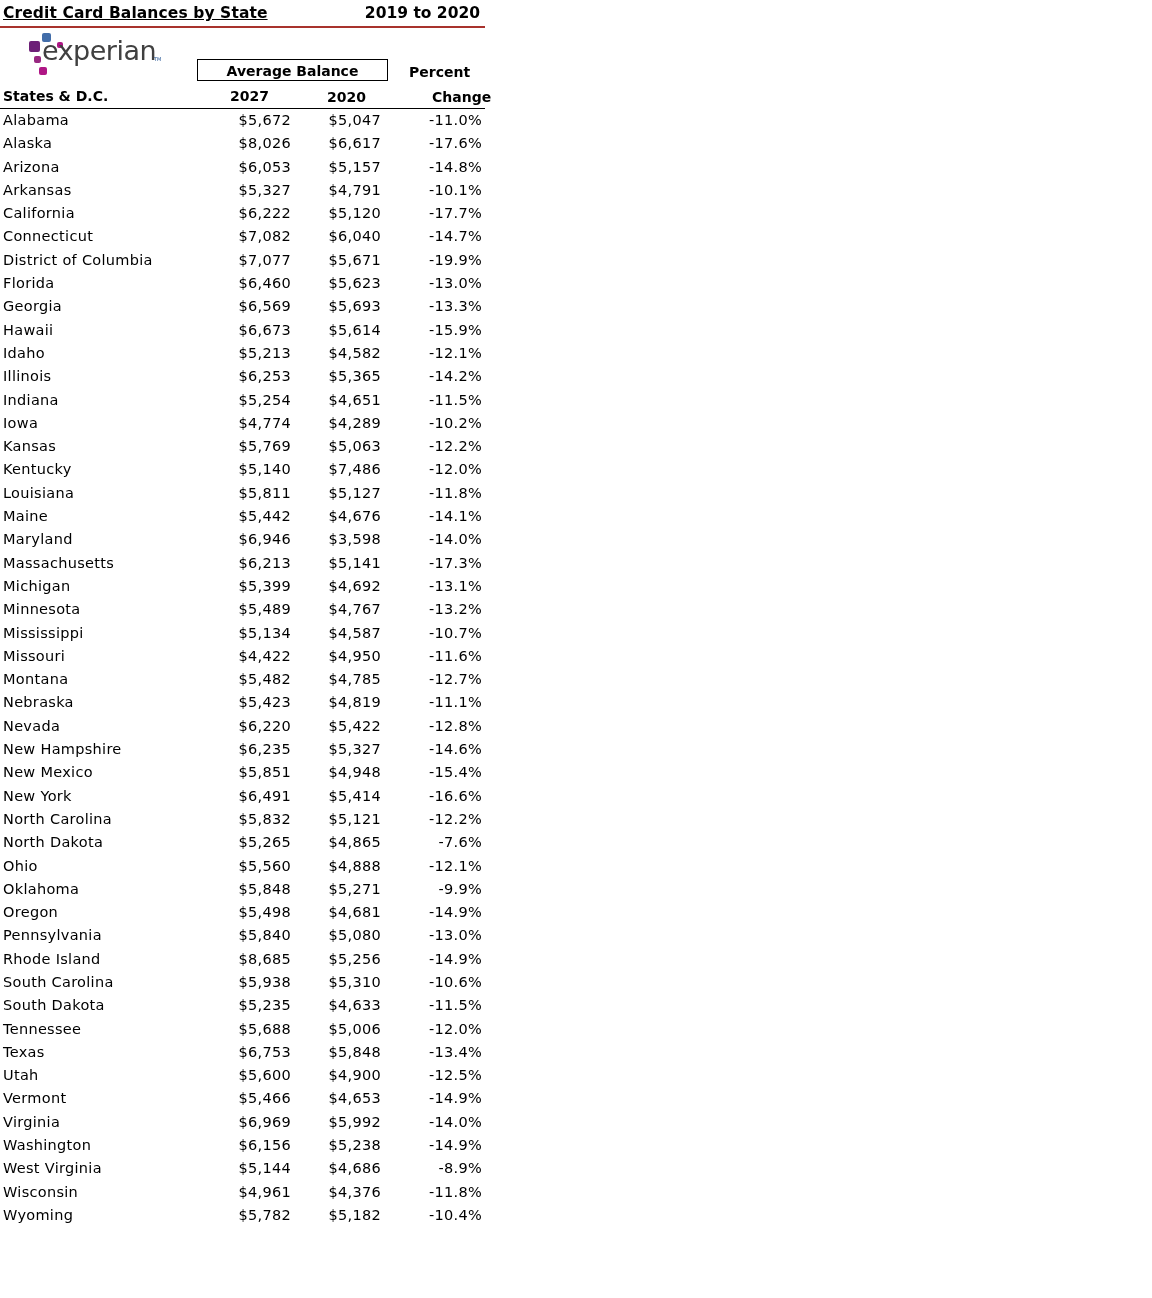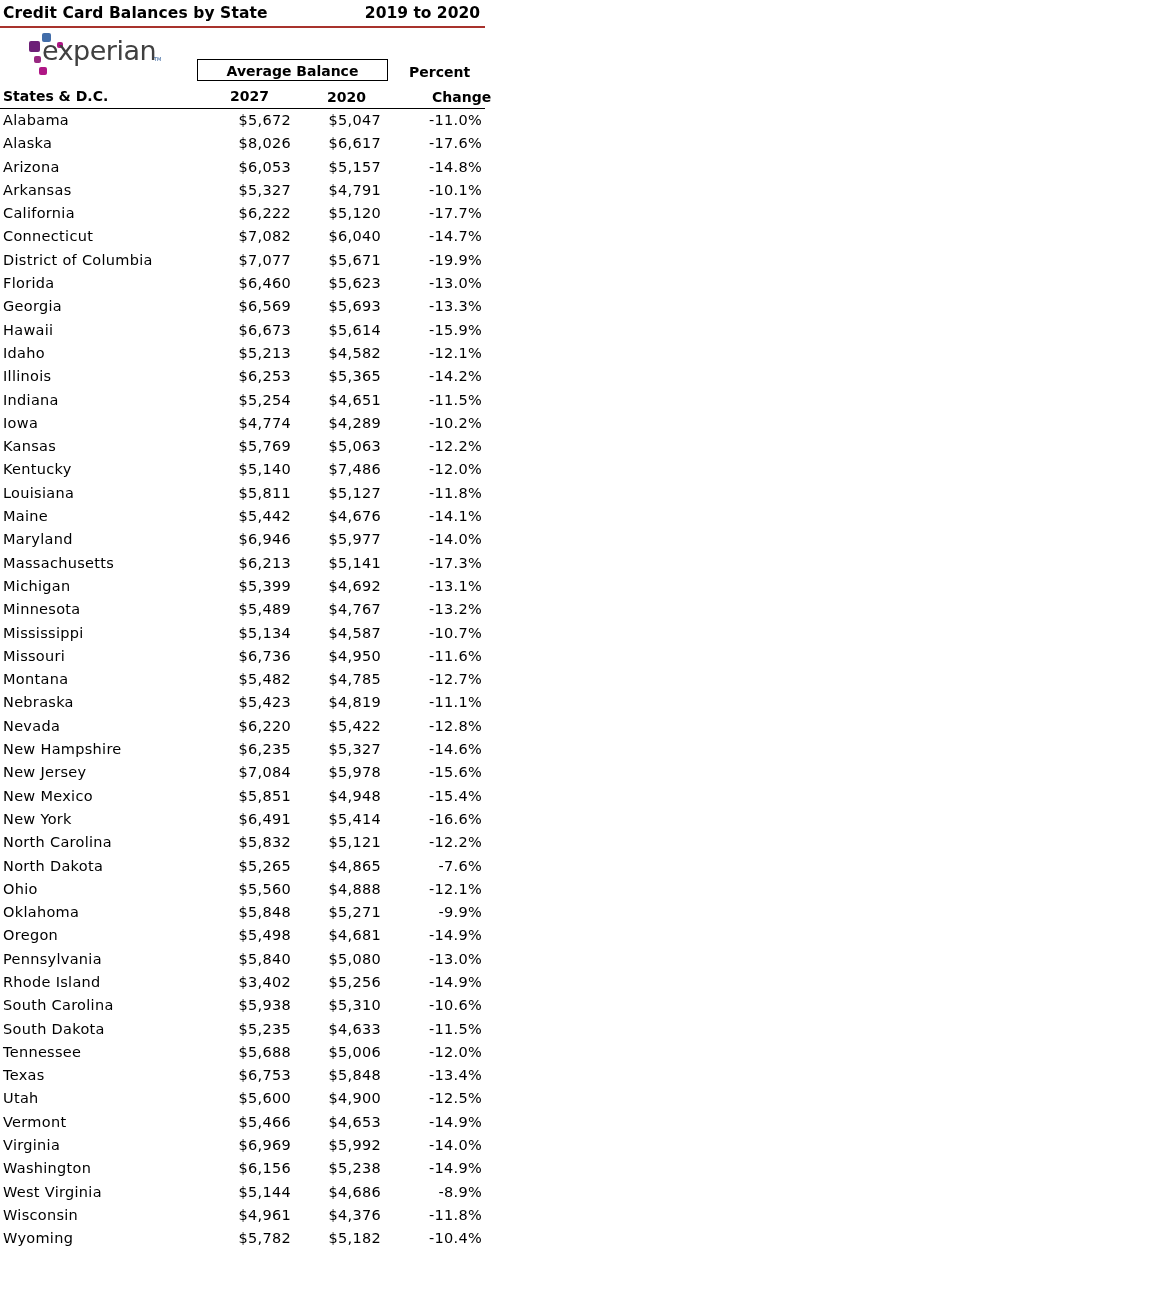--- a/index.html
+++ b/index.html
@@ -1,21 +1,21 @@
 <!DOCTYPE html>
 <html><head>
 <meta charset="utf-8">
 <style>
   html, body { margin:0; padding:0; background:#ffffff; }
   body { width:1152px; height:1298px; position:relative; overflow:hidden;
          font-family:"DejaVu Sans", "Liberation Sans", sans-serif; color:#000; }
   .sheet { position:absolute; left:0; top:0; width:486px; }
   .title-row { position:absolute; left:0; top:2px; width:485px; height:24px;
                border-bottom:2px solid #a8322d; }
-  .title-left { position:absolute; left:3px; top:2px; font-weight:bold; font-size:15.5px; letter-spacing:0.1px; }
+  .title-left { position:absolute; left:3px; top:2px; font-weight:bold; font-size:15.5px; letter-spacing:0.1px;text-decoration:underline; }
   .title-right { position:absolute; right:5px; top:2px; font-weight:bold; font-size:15.5px; }
   .logo { position:absolute; left:26px; top:32px; width:140px; height:46px; }
   .logo-word { position:absolute; left:16px; top:3px; font-size:27px; color:#404040;
                font-family:"DejaVu Sans", sans-serif; letter-spacing:-0.5px; }
   .logo-tm { position:absolute; left:128px; top:24px; font-size:5px; color:#1d4f91; }
   .dot { position:absolute; border-radius:2px; }
   .avg-box { position:absolute; left:197px; top:59px; width:191px; height:22px;
              border:1px solid #000; box-sizing:border-box; }
   .avg-label { position:absolute; left:0; width:100%; top:3px; text-align:center; font-weight:bold; font-size:14px; }
   .hdr { position:absolute; font-weight:bold; font-size:14px; }
@@ -162,21 +162,21 @@
       </div>
       <div class="row">
         <span class="c-state">Maine</span>
         <span class="c-2019">$5,442</span>
         <span class="c-2020">$4,676</span>
         <span class="c-pct">-14.1%</span>
       </div>
       <div class="row">
         <span class="c-state">Maryland</span>
         <span class="c-2019">$6,946</span>
-        <span class="c-2020">$5,977</span>
+        <span class="c-2020">$3,598</span>
         <span class="c-pct">-14.0%</span>
       </div>
       <div class="row">
         <span class="c-state">Massachusetts</span>
         <span class="c-2019">$6,213</span>
         <span class="c-2020">$5,141</span>
         <span class="c-pct">-17.3%</span>
       </div>
       <div class="row">
         <span class="c-state">Michigan</span>
@@ -191,21 +191,21 @@
         <span class="c-pct">-13.2%</span>
       </div>
       <div class="row">
         <span class="c-state">Mississippi</span>
         <span class="c-2019">$5,134</span>
         <span class="c-2020">$4,587</span>
         <span class="c-pct">-10.7%</span>
       </div>
       <div class="row">
         <span class="c-state">Missouri</span>
-        <span class="c-2019">$6,736</span>
+        <span class="c-2019">$4,422</span>
         <span class="c-2020">$4,950</span>
         <span class="c-pct">-11.6%</span>
       </div>
       <div class="row">
         <span class="c-state">Montana</span>
         <span class="c-2019">$5,482</span>
         <span class="c-2020">$4,785</span>
         <span class="c-pct">-12.7%</span>
       </div>
       <div class="row">
@@ -220,26 +220,20 @@
         <span class="c-2020">$5,422</span>
         <span class="c-pct">-12.8%</span>
       </div>
       <div class="row">
         <span class="c-state">New Hampshire</span>
         <span class="c-2019">$6,235</span>
         <span class="c-2020">$5,327</span>
         <span class="c-pct">-14.6%</span>
       </div>
       <div class="row">
-        <span class="c-state">New Jersey</span>
-        <span class="c-2019">$7,084</span>
-        <span class="c-2020">$5,978</span>
-        <span class="c-pct">-15.6%</span>
-      </div>
-      <div class="row">
         <span class="c-state">New Mexico</span>
         <span class="c-2019">$5,851</span>
         <span class="c-2020">$4,948</span>
         <span class="c-pct">-15.4%</span>
       </div>
       <div class="row">
         <span class="c-state">New York</span>
         <span class="c-2019">$6,491</span>
         <span class="c-2020">$5,414</span>
         <span class="c-pct">-16.6%</span>
@@ -275,21 +269,21 @@
         <span class="c-pct">-14.9%</span>
       </div>
       <div class="row">
         <span class="c-state">Pennsylvania</span>
         <span class="c-2019">$5,840</span>
         <span class="c-2020">$5,080</span>
         <span class="c-pct">-13.0%</span>
       </div>
       <div class="row">
         <span class="c-state">Rhode Island</span>
-        <span class="c-2019">$3,402</span>
+        <span class="c-2019">$8,685</span>
         <span class="c-2020">$5,256</span>
         <span class="c-pct">-14.9%</span>
       </div>
       <div class="row">
         <span class="c-state">South Carolina</span>
         <span class="c-2019">$5,938</span>
         <span class="c-2020">$5,310</span>
         <span class="c-pct">-10.6%</span>
       </div>
       <div class="row">

